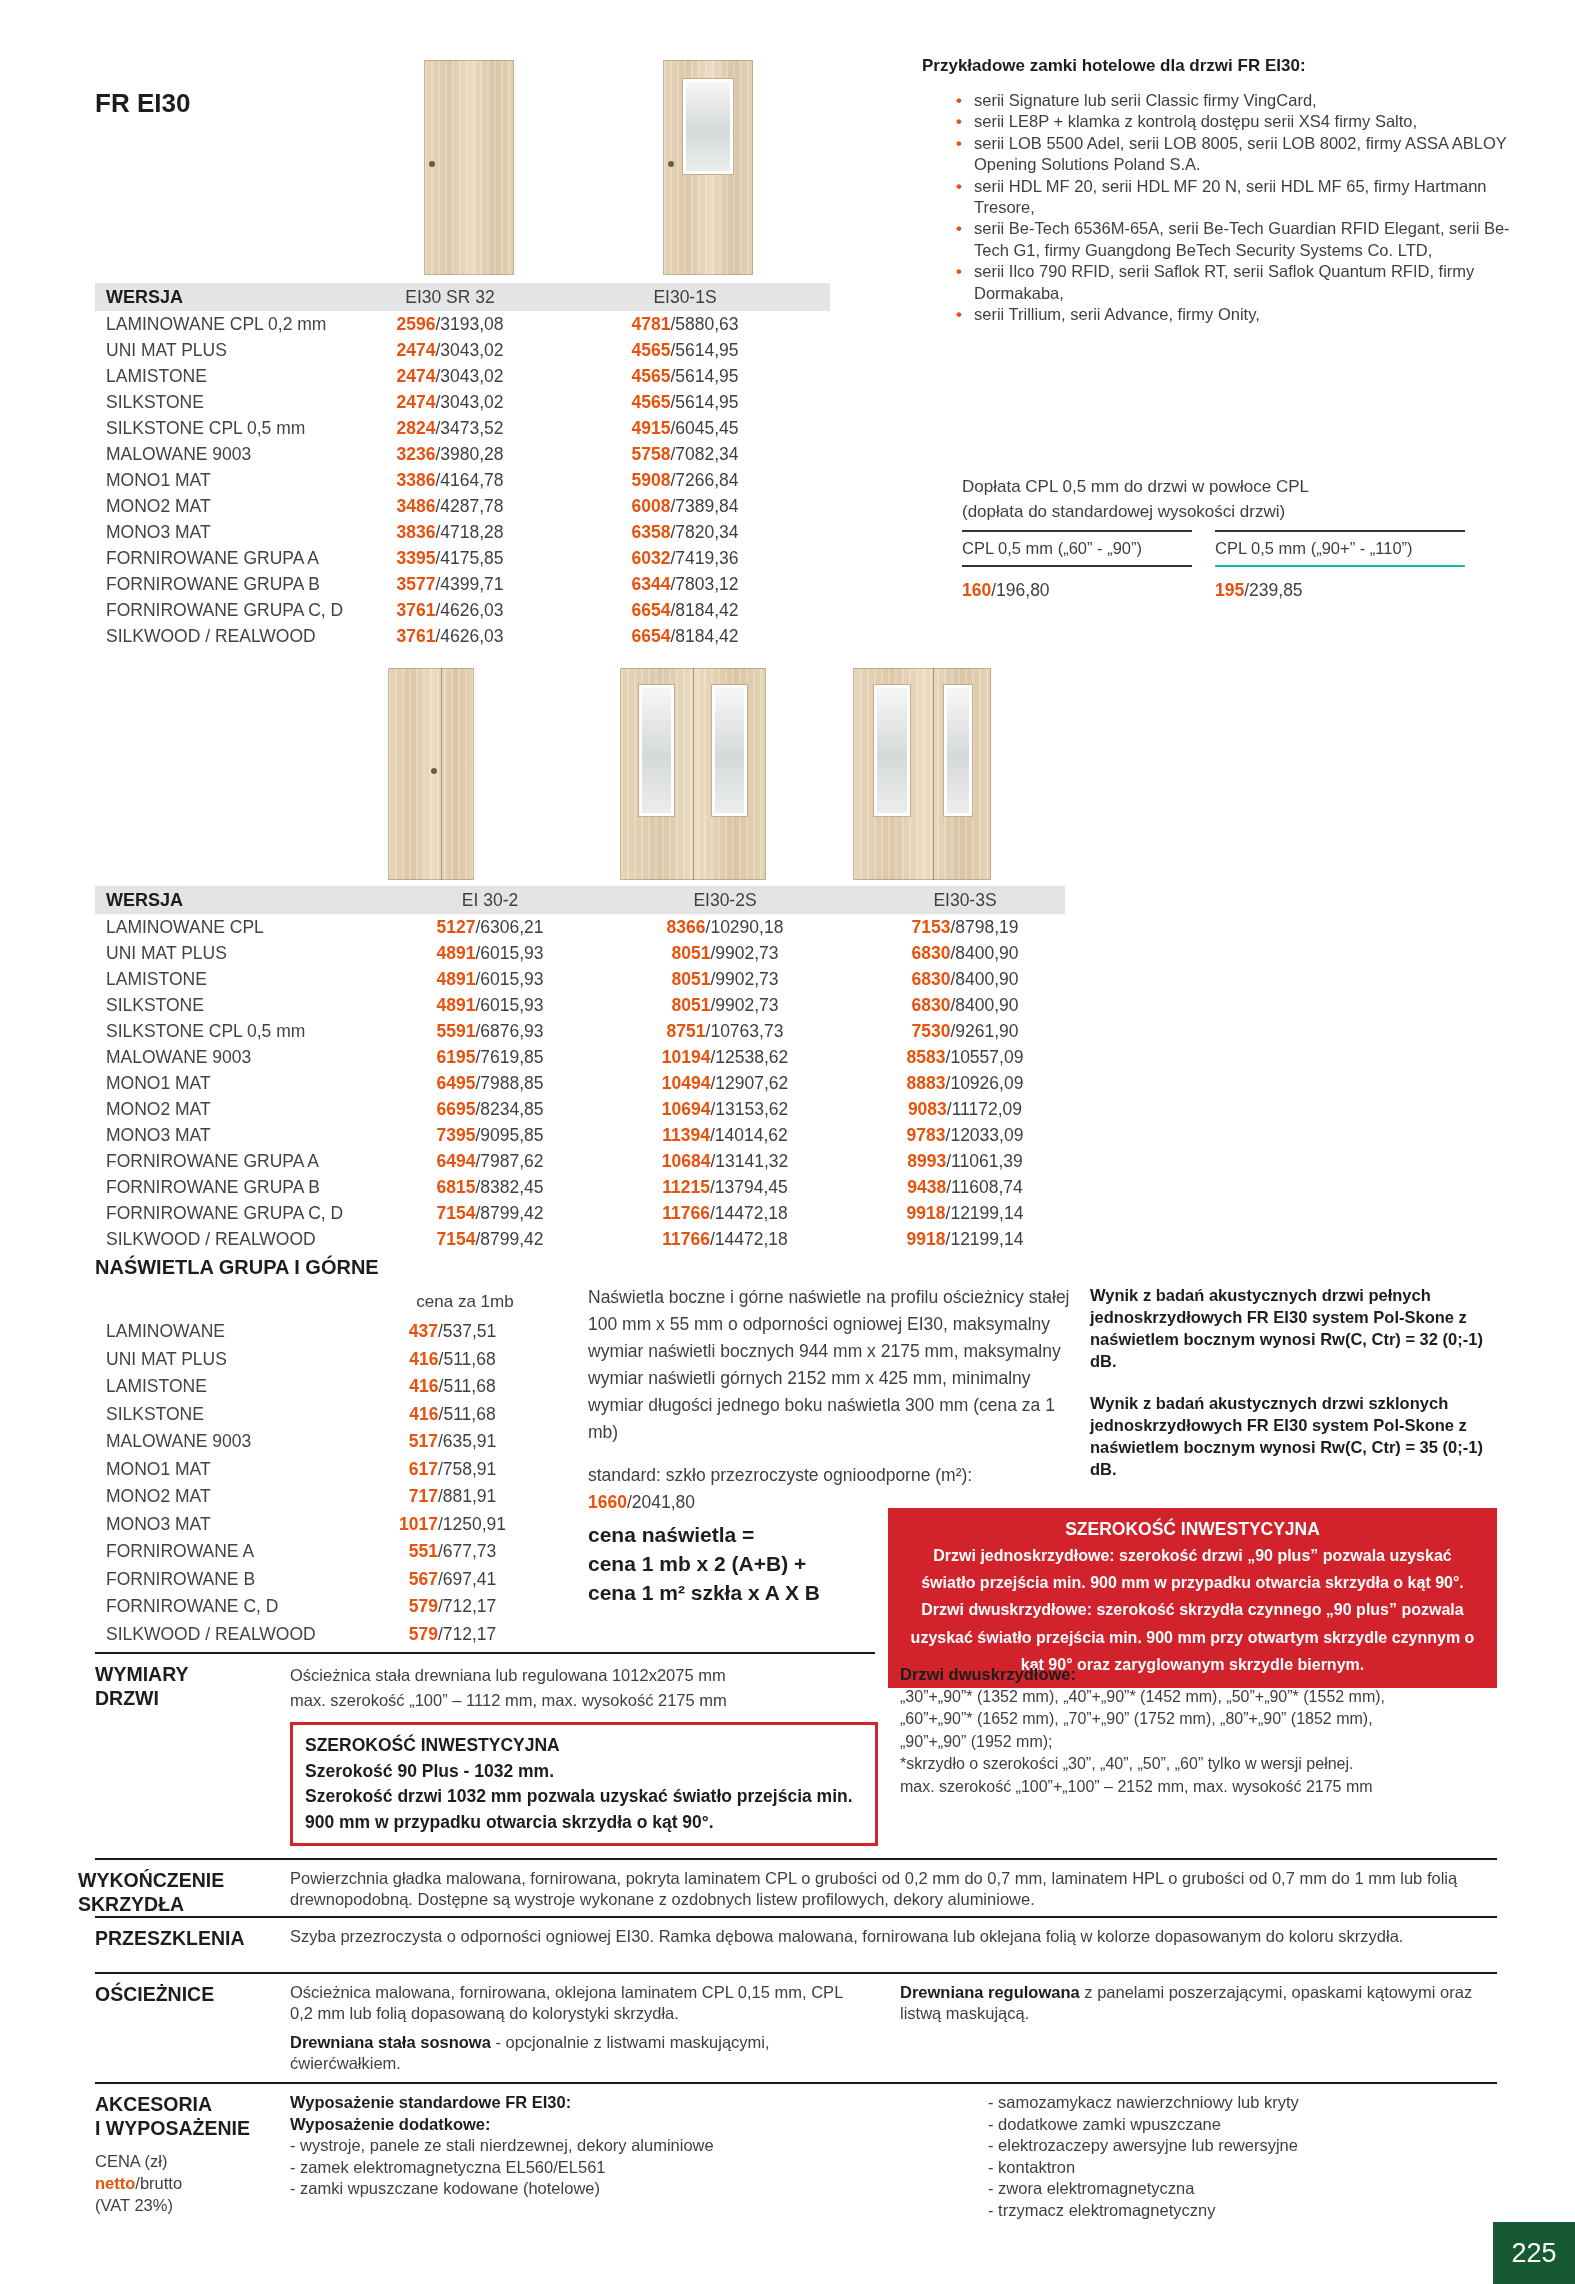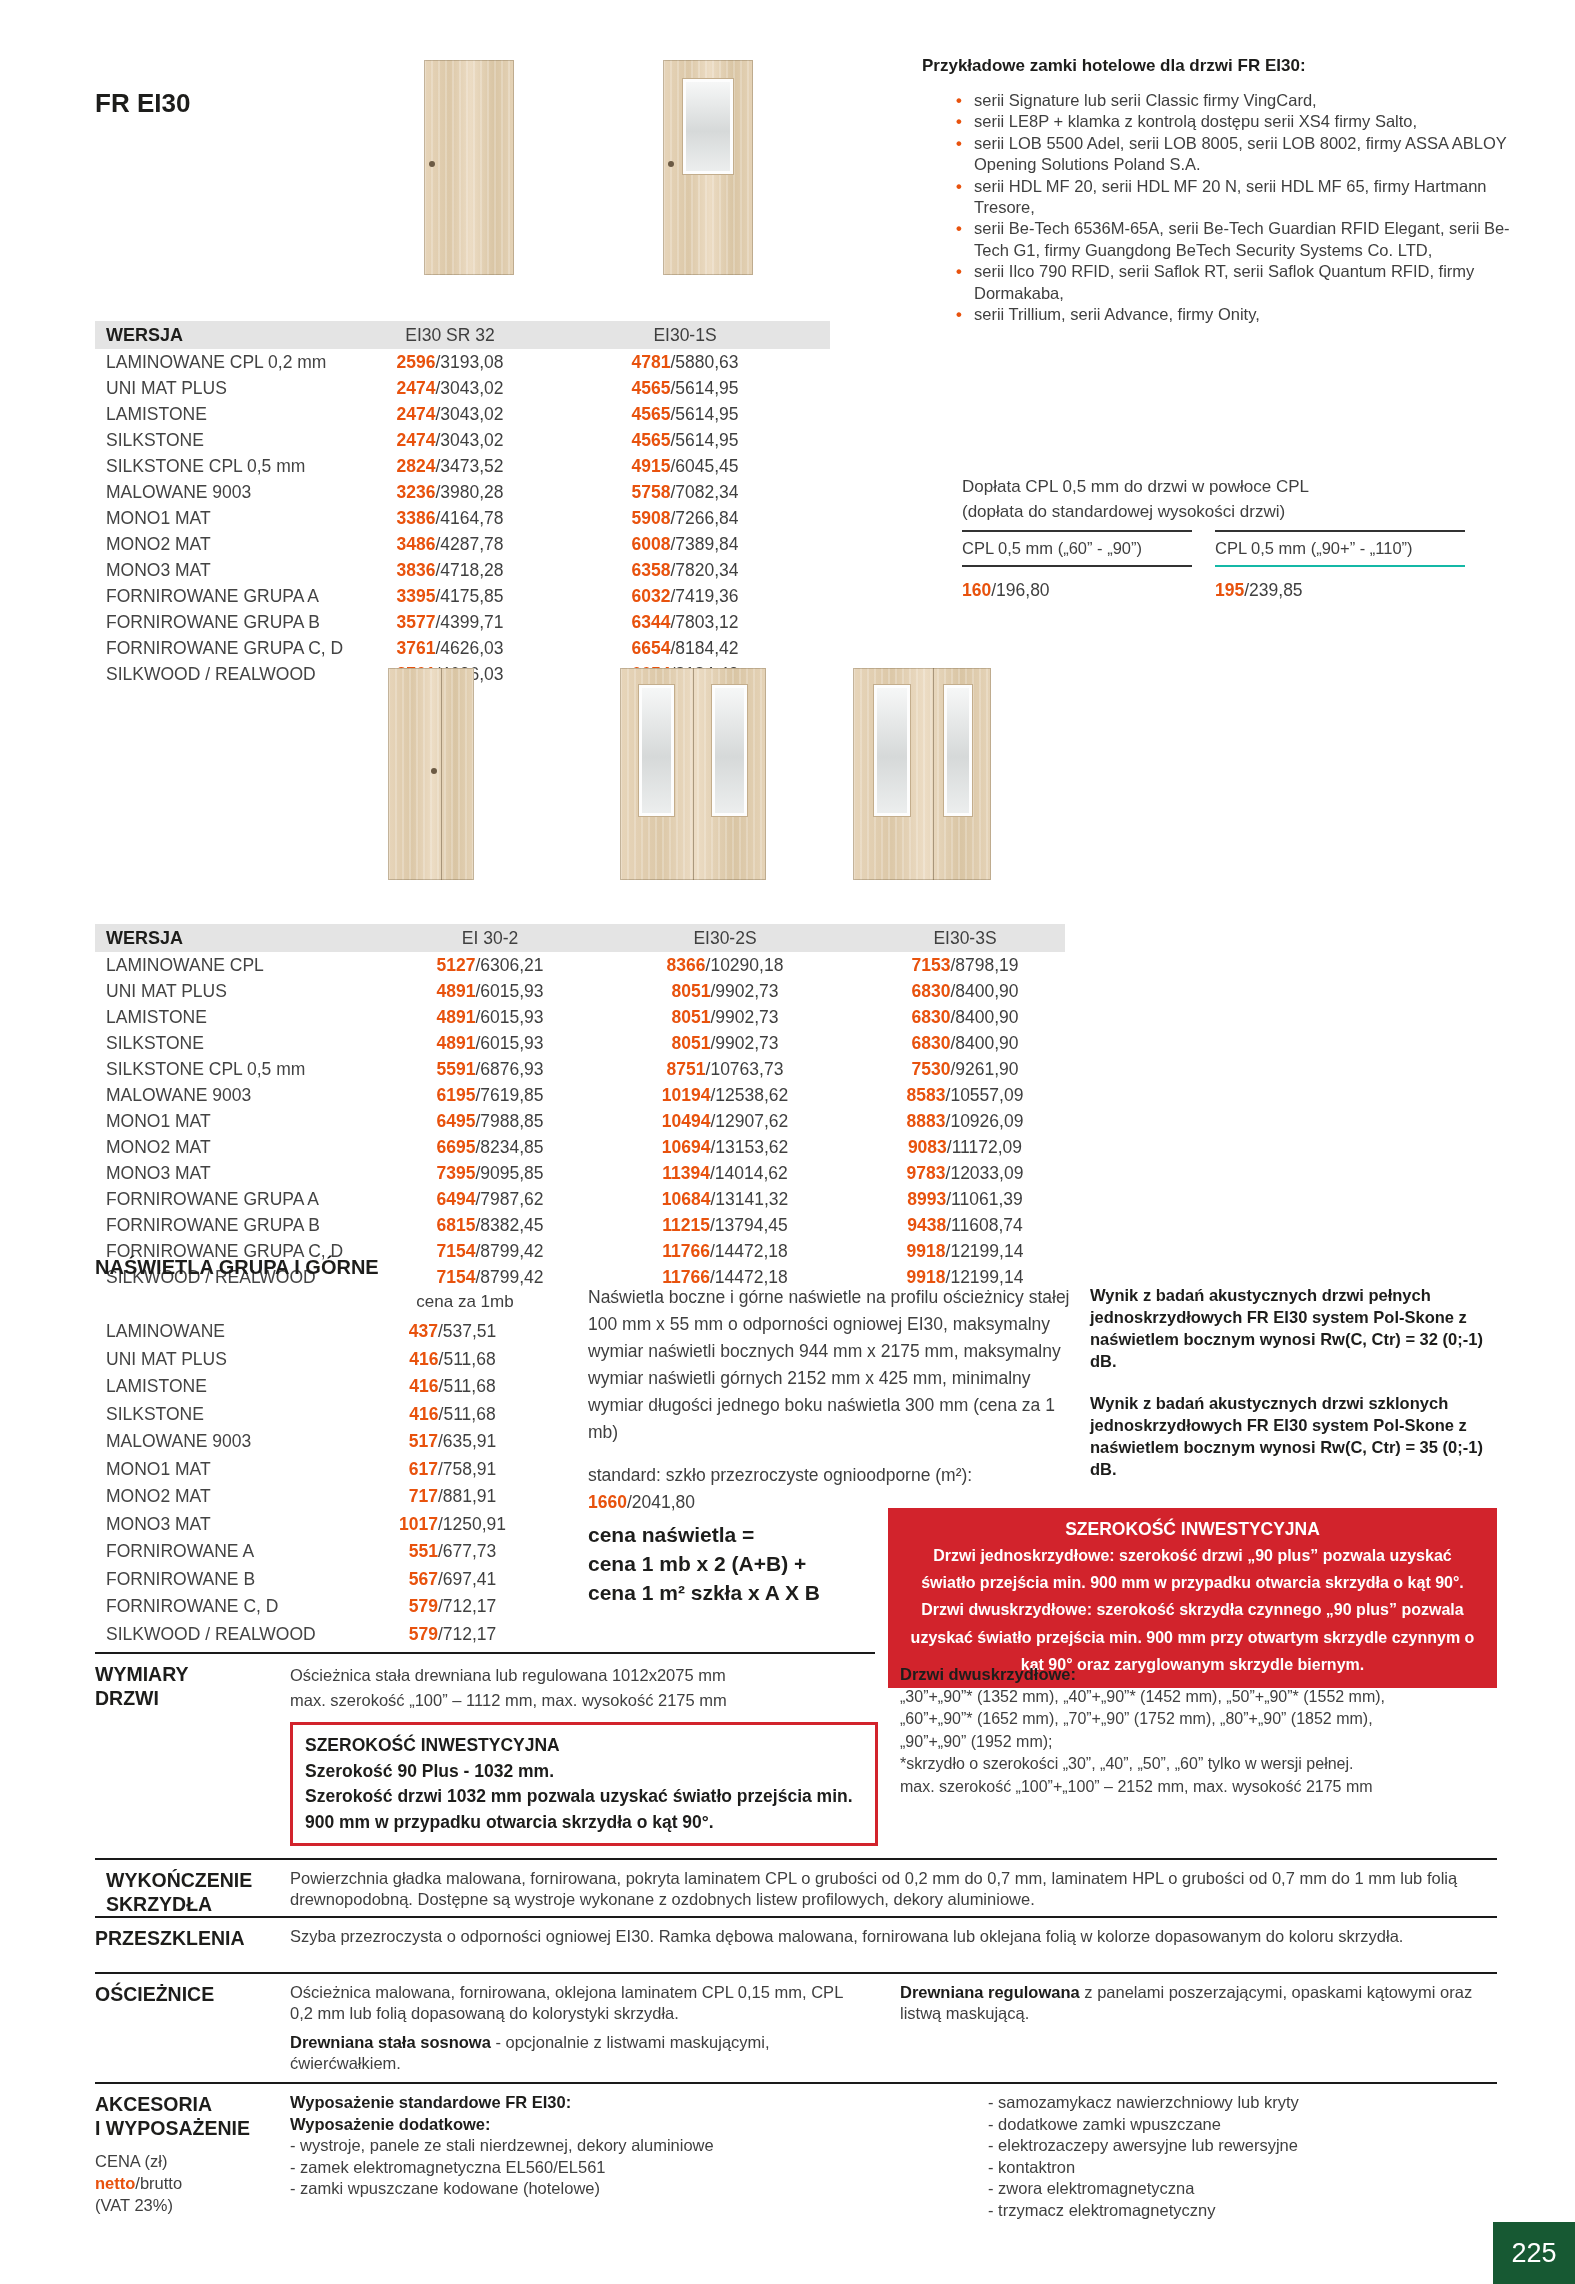--- a/index.html
+++ b/index.html
@@ -13,21 +13,21 @@
     font-family:"Liberation Sans","DejaVu Sans",sans-serif;color:var(--body);
     overflow:hidden;
   }
   .abs{position:absolute;}
   .b{font-weight:bold;color:var(--dark);}
   .net{color:var(--orange);font-weight:bold;}
   .gross{color:var(--body);}
   
   .ptable{position:absolute;font-size:17.5px;}
   .trow{display:grid;height:26px;align-items:center;}
-  .trow.thead{height:28px;background:var(--graybar);margin-top:38px;}
+  .trow.thead{height:28px;background:var(--graybar);}
   .thead .hlabel{font-weight:bold;color:var(--dark);padding-left:11px;font-size:18px;}
   .thead .hcol{text-align:center;color:var(--body);}
   .tlabel{padding-left:11px;white-space:nowrap;color:#434343;}
   .pcell{text-align:center;white-space:nowrap;}
   .nas .trow{height:27.5px;}
   
   .lock-item{position:relative;padding-left:52px;font-size:16.5px;line-height:21.4px;color:var(--body);max-width:600px;}
   .lock-item::before{content:"•";position:absolute;left:34px;color:var(--orange);font-weight:bold;}
   
   .door{position:absolute;background:
@@ -359,21 +359,21 @@
     <div id="wymiary-right-lines">
         <div>„30”+„90”* (1352 mm), „40”+„90”* (1452 mm), „50”+„90”* (1552 mm),</div>
         <div>„60”+„90”* (1652 mm), „70”+„90” (1752 mm), „80”+„90” (1852 mm),</div>
         <div>„90”+„90” (1952 mm);</div>
         <div>*skrzydło o szerokości „30”, „40”, „50”, „60” tylko w wersji pełnej.</div>
         <div>max. szerokość „100”+„100” – 2152 mm, max. wysokość 2175 mm</div>
       </div>
   </div>
 
   <div class="divider" style="left:95px;top:1858px;width:1402px;"></div>
-  <div class="sec-label" style="left:106px;top:1868px;">
+  <div class="sec-label" style="left:78px;top:1868px;">
     <div>WYKOŃCZENIE</div>
     <div>SKRZYDŁA</div>
   </div>
   <div class="body-text" style="left:290px;top:1868px;width:1210px;">Powierzchnia gładka malowana, fornirowana, pokryta laminatem CPL o grubości od 0,2 mm do 0,7 mm, laminatem HPL o grubości od 0,7 mm do 1 mm lub folią drewnopodobną. Dostępne są wystroje wykonane z ozdobnych listew profilowych, dekory aluminiowe.</div>
 
   <div class="divider" style="left:95px;top:1916px;width:1402px;"></div>
   <div class="sec-label" style="left:95px;top:1926px;">PRZESZKLENIA</div>
   <div class="body-text" style="left:290px;top:1926px;width:1210px;">Szyba przezroczysta o odporności ogniowej EI30. Ramka dębowa malowana, fornirowana lub oklejana folią w kolorze dopasowanym do koloru skrzydła.</div>
 
   <div class="divider" style="left:95px;top:1972px;width:1402px;"></div>

